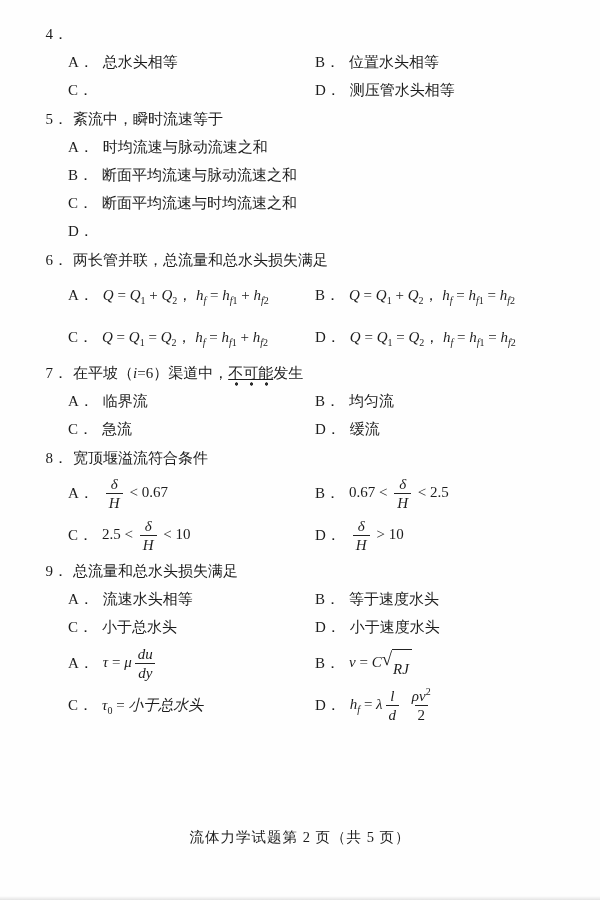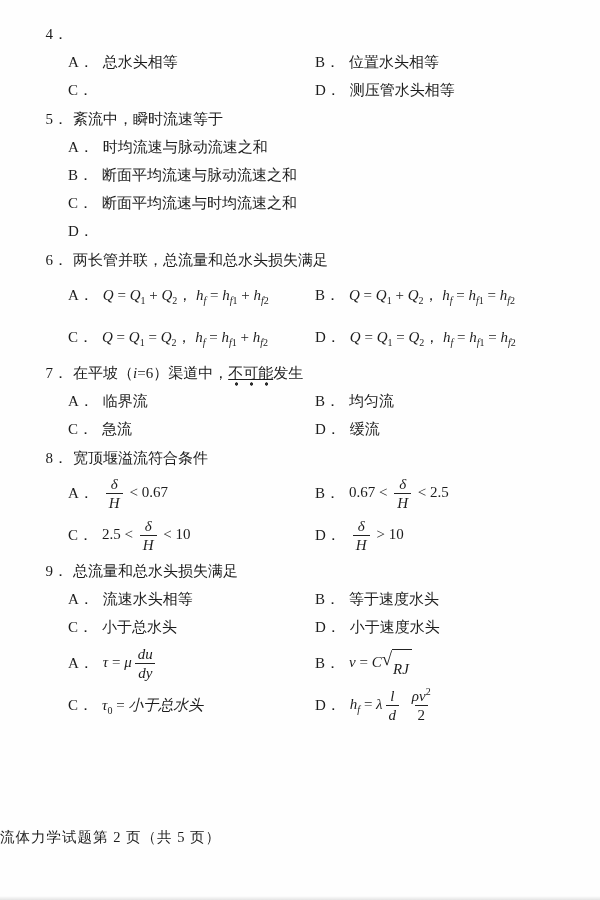--- a/index.html
+++ b/index.html
@@ -69,21 +69,21 @@
     background-image: radial-gradient(circle, #2b2b2b 1.4px, transparent 1.9px);
     background-size: 1em 4px;
     background-repeat: repeat-x;
     background-position: 1px 100%;
     text-decoration: underline;
   }
   .footer {
     position: absolute;
     left: 0; right: 0;
     top: 828px;
-    text-align: left;
+    text-align: center;
     font-size: 14.5px;
     letter-spacing: 1px;
   }
   .scan-edge {
     position: absolute;
     left: 0; right: 0; bottom: 0;
     height: 4px;
     background: linear-gradient(to bottom, rgba(0,0,0,0), rgba(0,0,0,0.10));
   }
 </style>

